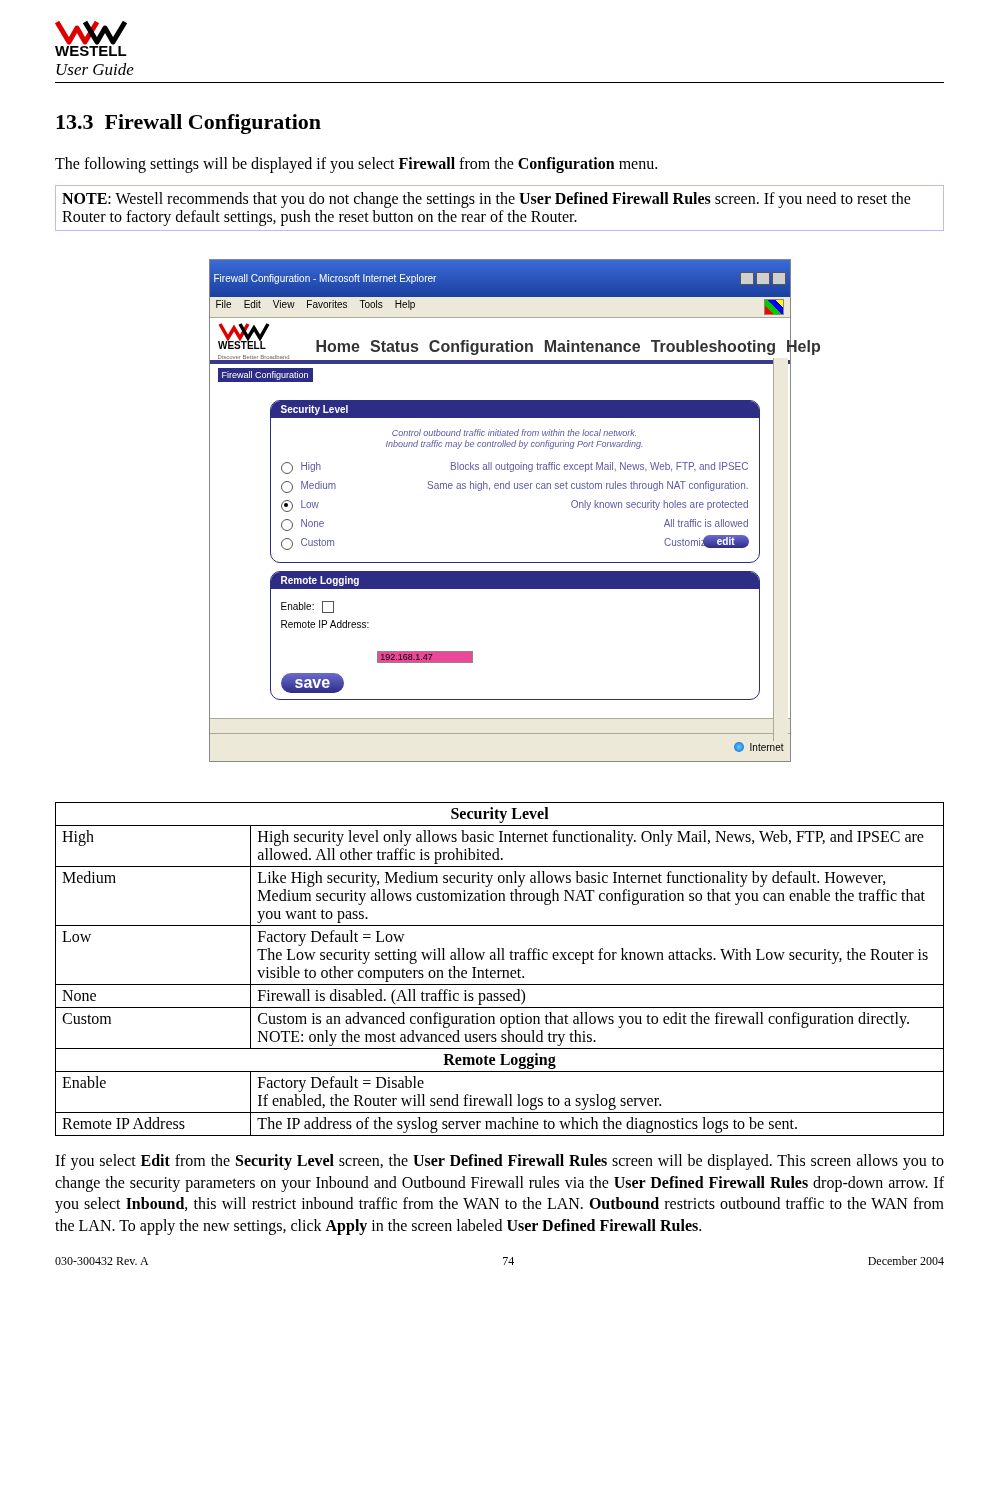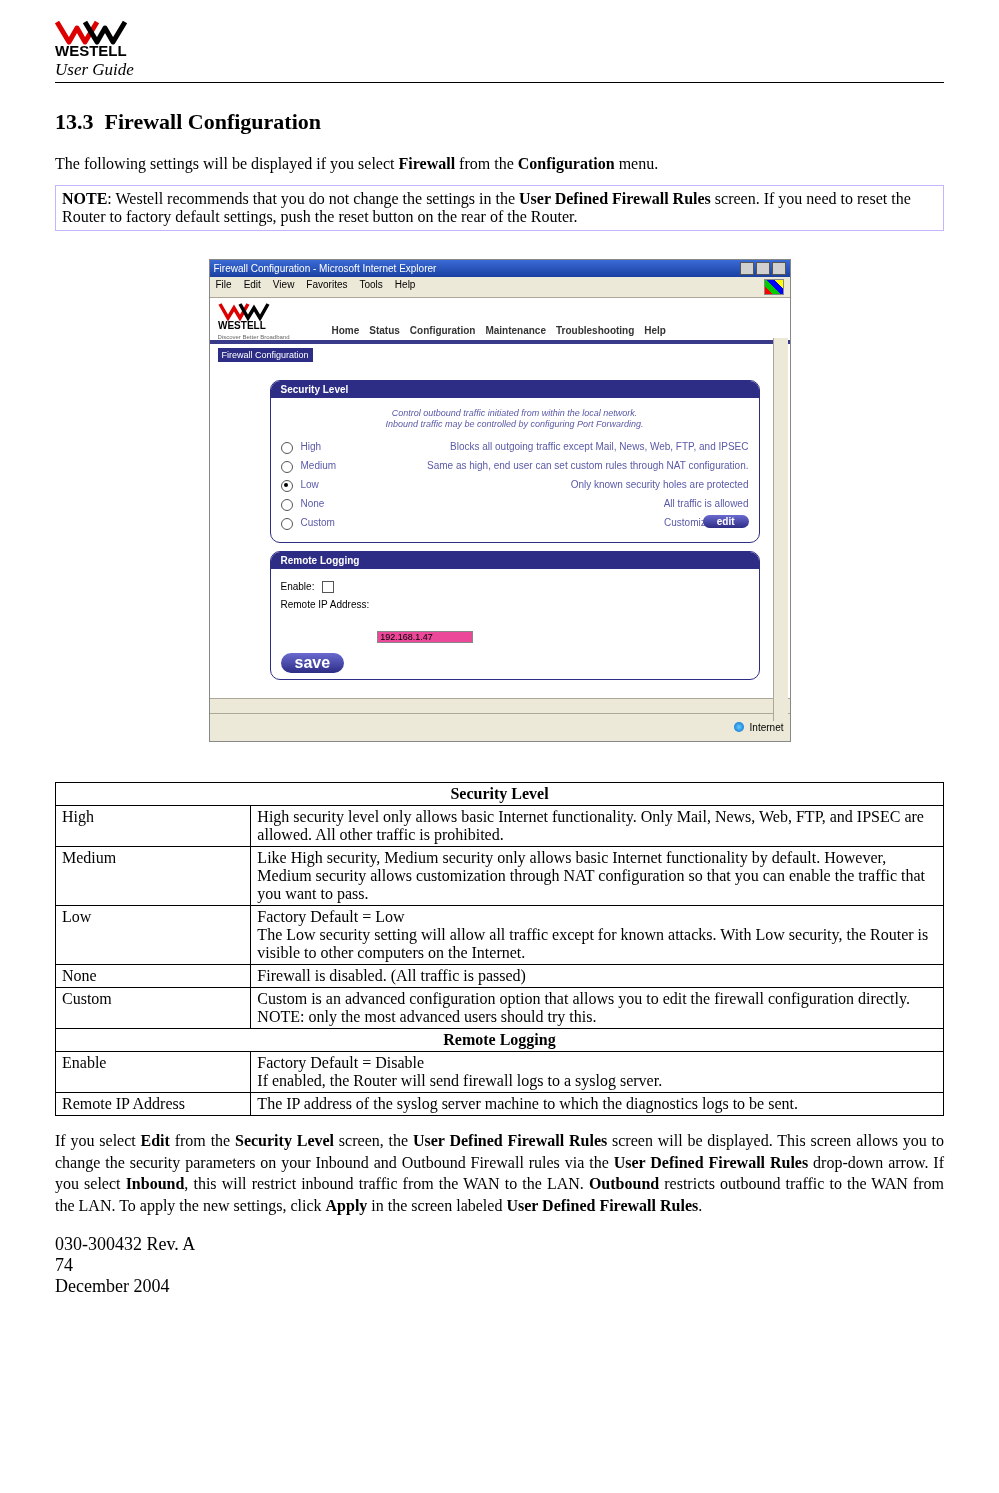--- a/index.html
+++ b/index.html
@@ -34,31 +34,31 @@
 
   
   .shot-wrap { display:flex; justify-content:center; margin: 10px 0 40px 0; }
   .shot {
     width: 580px; border: 1px solid #888;
     font-family: Tahoma, Arial, sans-serif; font-size: 10px; color: #000;
     background:#fff;
   }
   .shot-titlebar {
     background: linear-gradient(#3a6bd6, #1a3fa0);
-    color:#fff; padding: 2px 4px; display:flex; justify-content:space-between; align-items:center;
+    color:#fff; padding: 12px 4px; display:flex; justify-content:space-between; align-items:center;
     font-size:10px;
   }
   .shot-title-btns { display:flex; gap:2px; }
   .shot-title-btn { width:12px; height:11px; background:#d0d0d0; border:1px solid #555; display:inline-block; }
   .shot-menu { background:#ece9d8; padding:2px 6px; display:flex; gap:12px; border-bottom:1px solid #aca899; }
   .shot-windows-icon { width:18px; height:14px; background: linear-gradient(45deg,#f00 25%,#0c0 25% 50%,#00f 50% 75%,#ff0 75%); float:right; margin-left:auto; border:1px solid #888;}
   .shot-body { background:#fff; padding:0; }
   .shot-header { display:flex; align-items:flex-end; border-bottom:4px solid #3a3a8a; padding:4px 8px 0 8px; background:#fff;}
   .shot-logo { width:90px; }
-  .shot-nav { display:flex; gap:10px; font-weight:bold; font-size:10px; color:#333; padding-bottom:4px; margin-left:24px;}
+  .shot-nav { display:flex; gap:10px; font-weight:bold; font-size:16px; color:#333; padding-bottom:4px; margin-left:18px;}
   .shot-breadcrumb { background:#2d2d86; color:#fff; font-size:9px; padding:2px 4px; display:inline-block; margin:4px 0 0 8px;}
   .shot-panel-zone { padding: 18px 30px 10px 60px; }
   .shot-panel { border:1px solid #2d2d86; border-radius:10px; overflow:hidden; margin-bottom:8px; background:#fff;}
   .shot-panel-head { background:#2d2d86; color:#fff; font-weight:bold; padding:3px 10px; font-size:10px;}
   .shot-panel-body { padding:6px 10px; }
   .shot-hint { text-align:center; font-style:italic; color:#5a5aa8; font-size:9px; margin:4px 0 10px 0; line-height:1.3;}
   .shot-row { display:flex; align-items:flex-start; gap:8px; margin:6px 0; }
   .shot-radio { width:10px; height:10px; border:1px solid #555; border-radius:50%; display:inline-block; position:relative; flex:0 0 auto; margin-top:1px;}
   .shot-radio.checked::after { content:""; position:absolute; top:2px; left:2px; width:4px; height:4px; background:#000; border-radius:50%; }
   .shot-opt-label { width:44px; flex:0 0 auto; color:#5a5aa8;}
@@ -91,21 +91,21 @@
   table.def td, table.def th {
     border:1px solid #000; padding:2px 6px; vertical-align:top; text-align:left;
     font-size:16px;
   }
   table.def .sec-head { text-align:center; font-weight:bold; }
   table.def td.label { width:22%; }
 
   .justify { text-align: justify; }
 
   .footer {
-    display:flex; justify-content:space-between; font-size:18px; margin-top:18px;flex-direction:column;
+    display:flex; justify-content:space-between; font-size:12px; margin-top:18px;
   }
 </style>
 </head>
 <body>
 
 <div class="page">
 
   <div class="logo-block">
     <svg class="logo-svg" width="110" height="38" viewBox="0 0 110 38">
       <path d="M2 2 L14 22 L22 8 L30 22 L42 2" stroke="#d00" stroke-width="5" fill="none" stroke-linejoin="round"></path>

